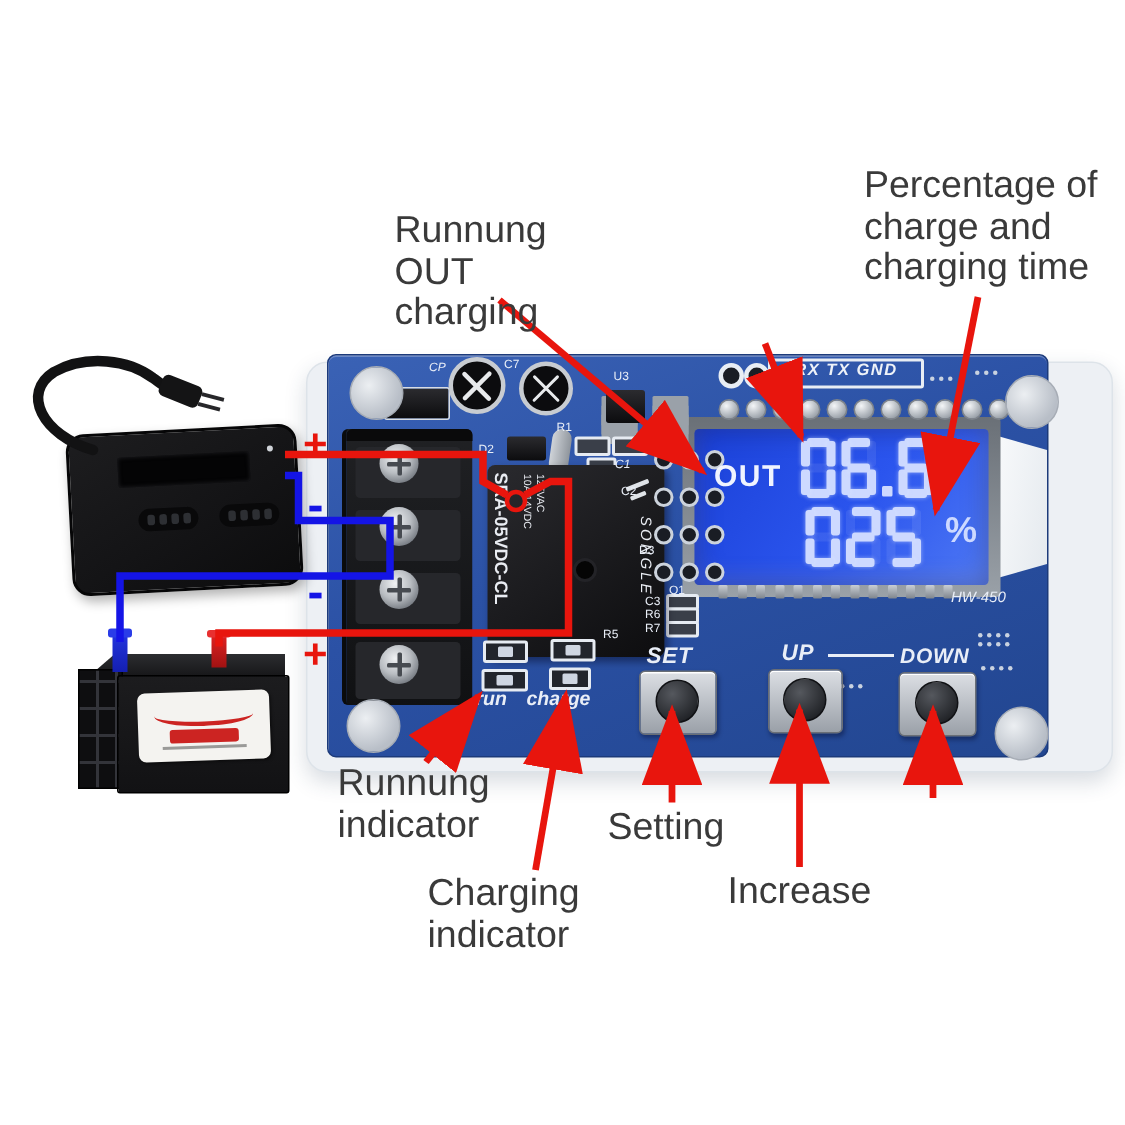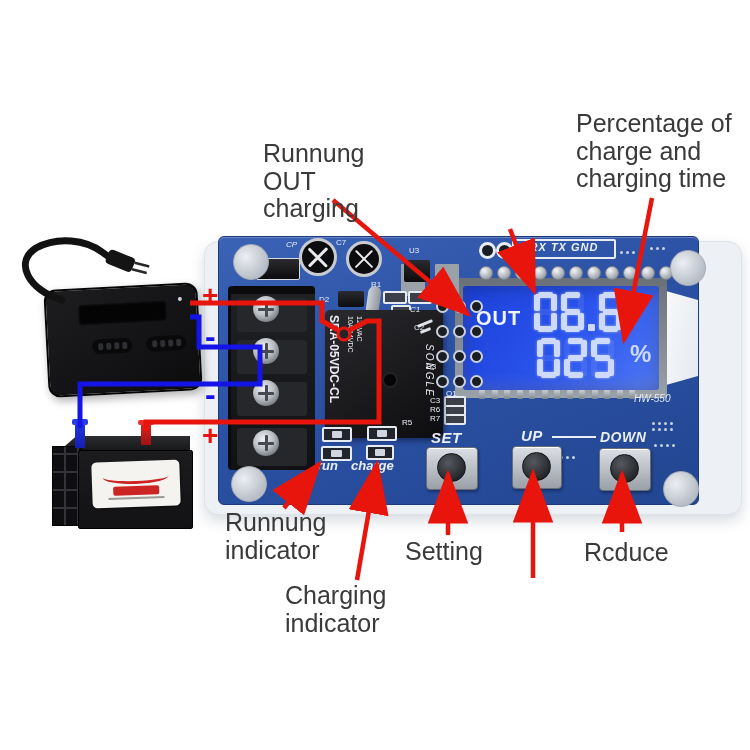--- a/index.html
+++ b/index.html
@@ -260,21 +260,21 @@
         <i class="sg sg-a on"></i>
         <i class="sg sg-b"></i>
         <i class="sg sg-c on"></i>
         <i class="sg sg-d on"></i>
         <i class="sg sg-e"></i>
         <i class="sg sg-f on"></i>
         <i class="sg sg-g on"></i>
       </span>
     </div>
   <div class="lcdunit" style="left:630px;top:340px;font-size:24px;">%</div>
-  <div class="silk" style="left:634px;top:393px;font-size:10px;font-style:italic;">HW-550</div>
+  <div class="silk" style="left:634px;top:393px;font-size:10px;font-style:italic;">HW-450</div>
   <div class="gdots" style="left:650px;top:420px;width:26px;">
       <span></span>
       <span></span>
       <span></span>
       <span></span>
       <span></span>
       <span></span>
       <span></span>
       <span></span>
     </div>
@@ -450,15 +450,15 @@
   <div class="wlabel wplus" style="left:202px;top:280px;">+</div>
   <div class="wlabel wminus" style="left:205px;top:318px;">-</div>
   <div class="wlabel wminus" style="left:205px;top:376px;">-</div>
   <div class="wlabel wplus" style="left:202px;top:420px;">+</div>
 
   <div class="ann" style="left:263px;top:140px;width:150px;">Runnung OUT charging</div>
   <div class="ann" style="left:576px;top:110px;width:172px;">Percentage of charge and charging time</div>
   <div class="ann" style="left:285px;top:582px;width:125px;">Charging indicator</div>
   <div class="ann" style="left:225px;top:509px;width:125px;">Runnung indicator</div>
   <div class="ann nowrap" style="left:405px;top:538px;">Setting</div>
-  <div class="ann nowrap" style="left:584px;top:539px;">Rcduce</div>
+  <div class="ann nowrap" style="left:485px;top:581px;">Increase</div>
 
 </div>
 
 </body></html>

